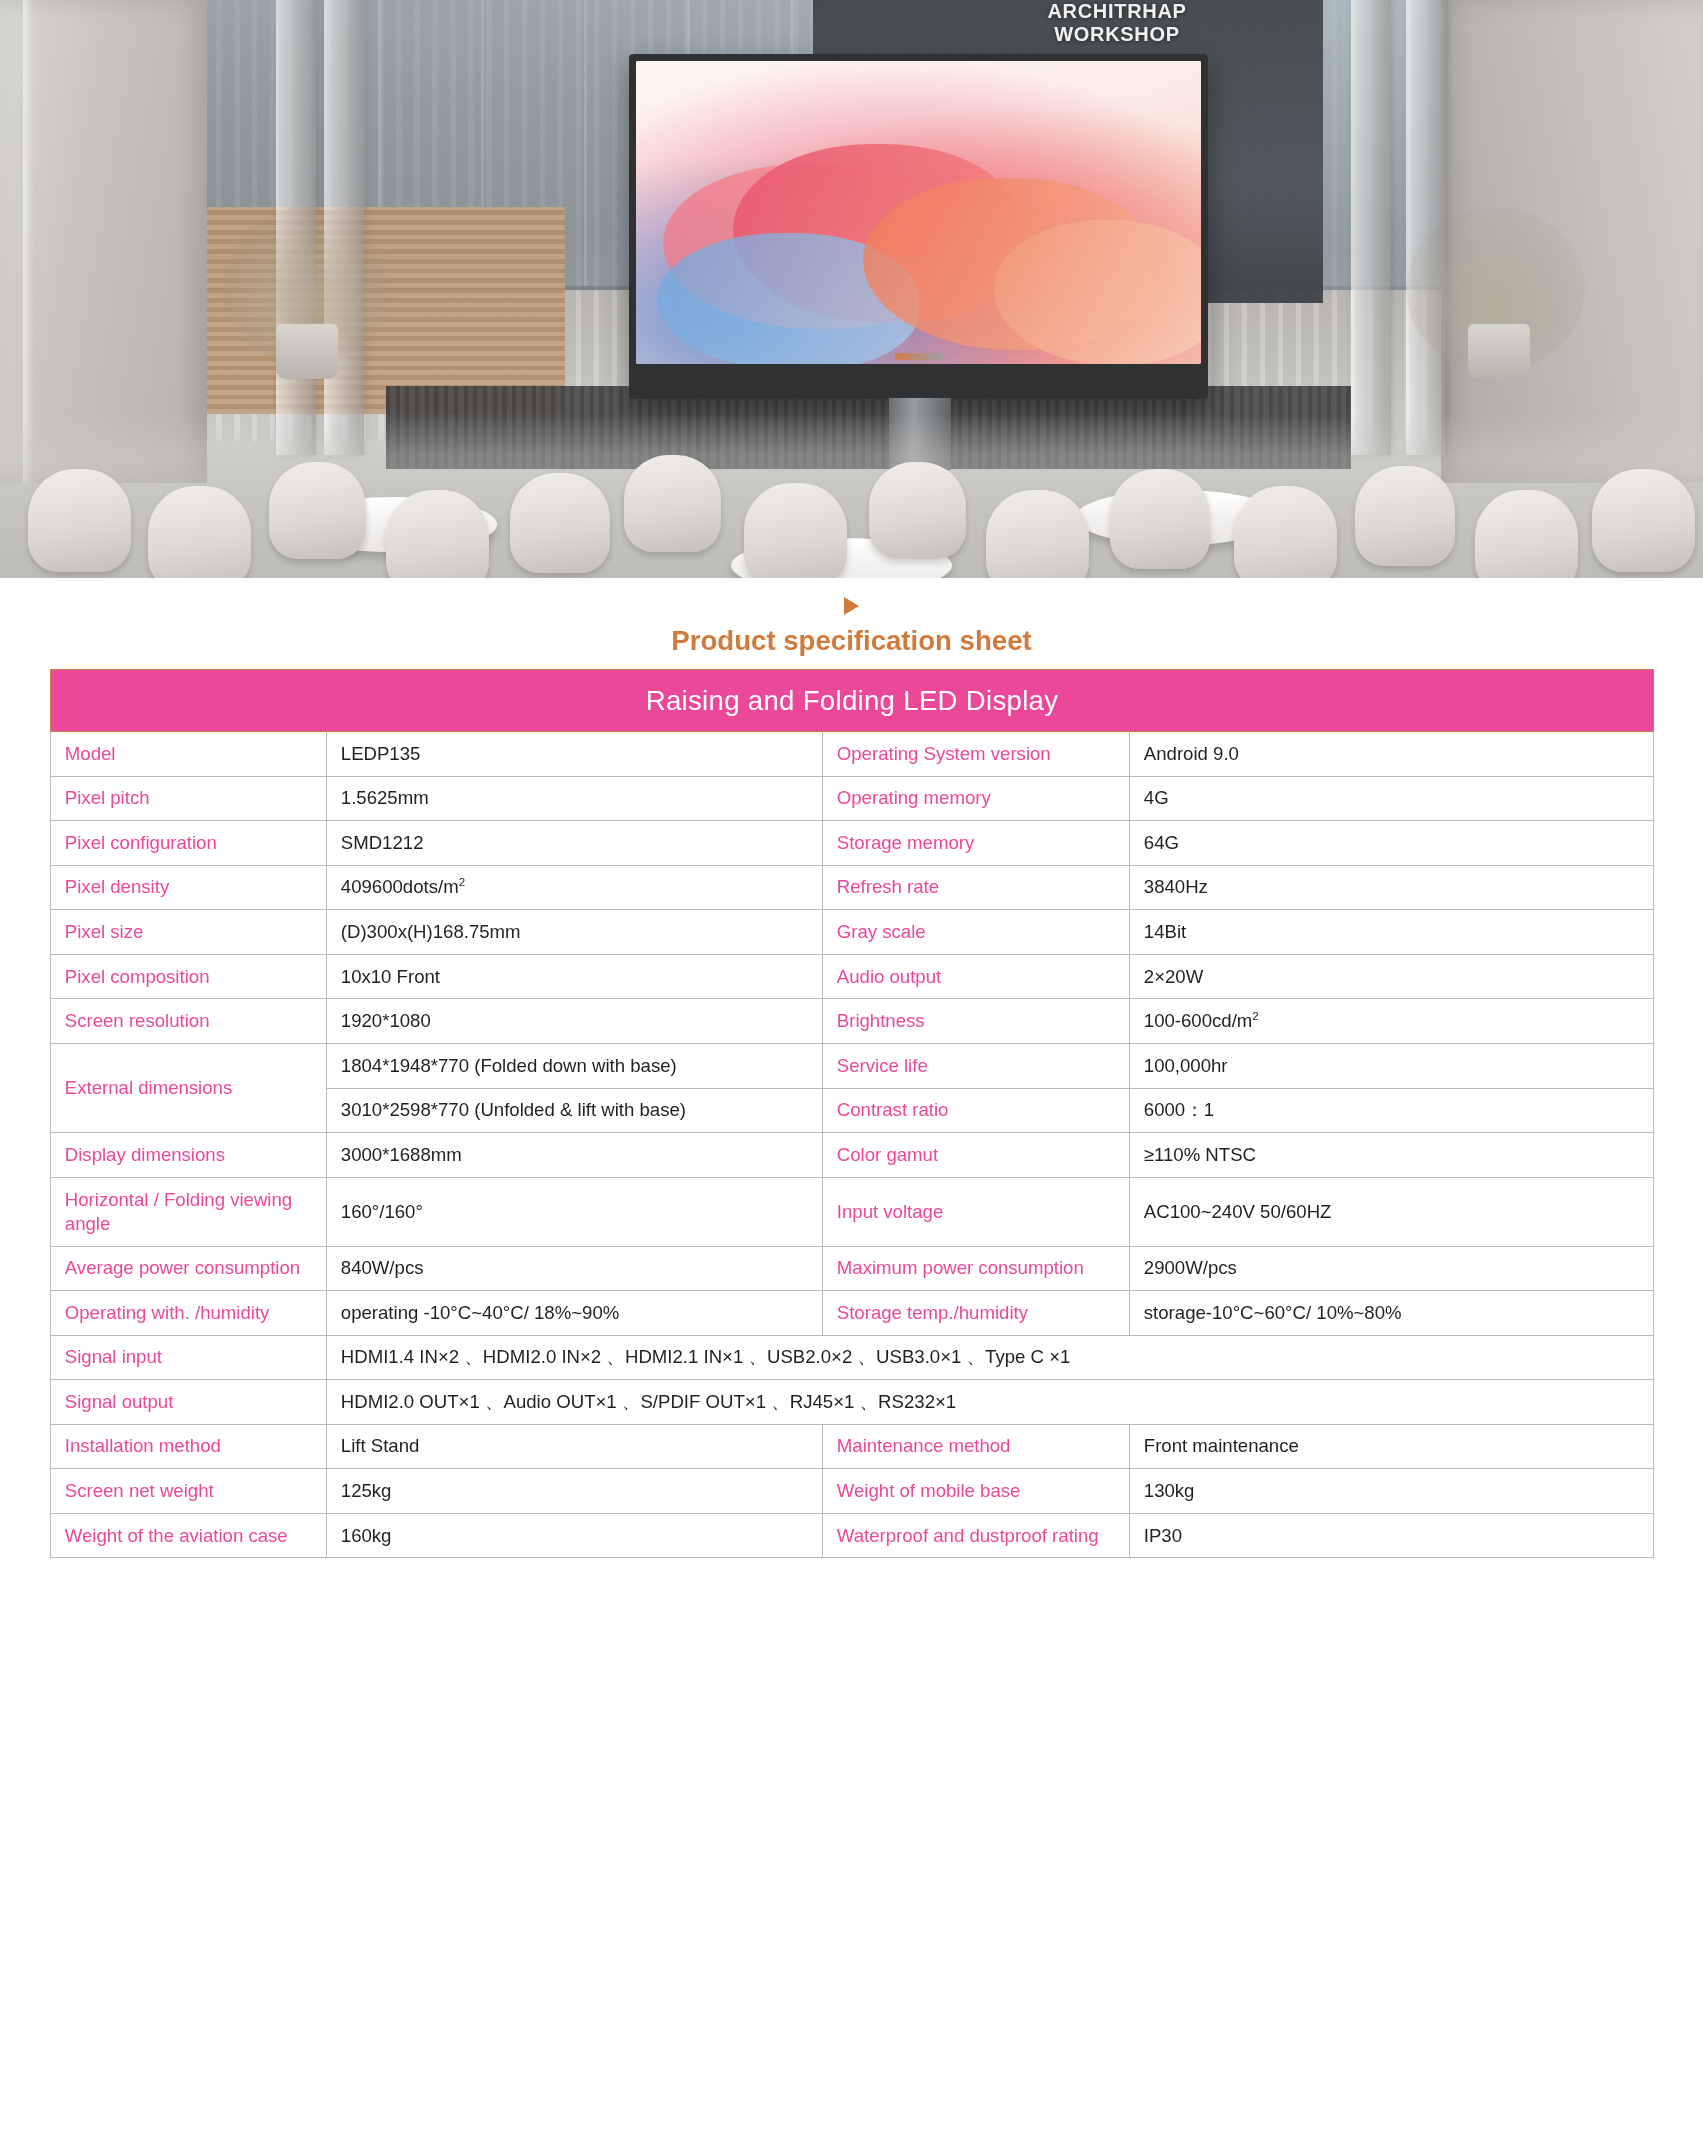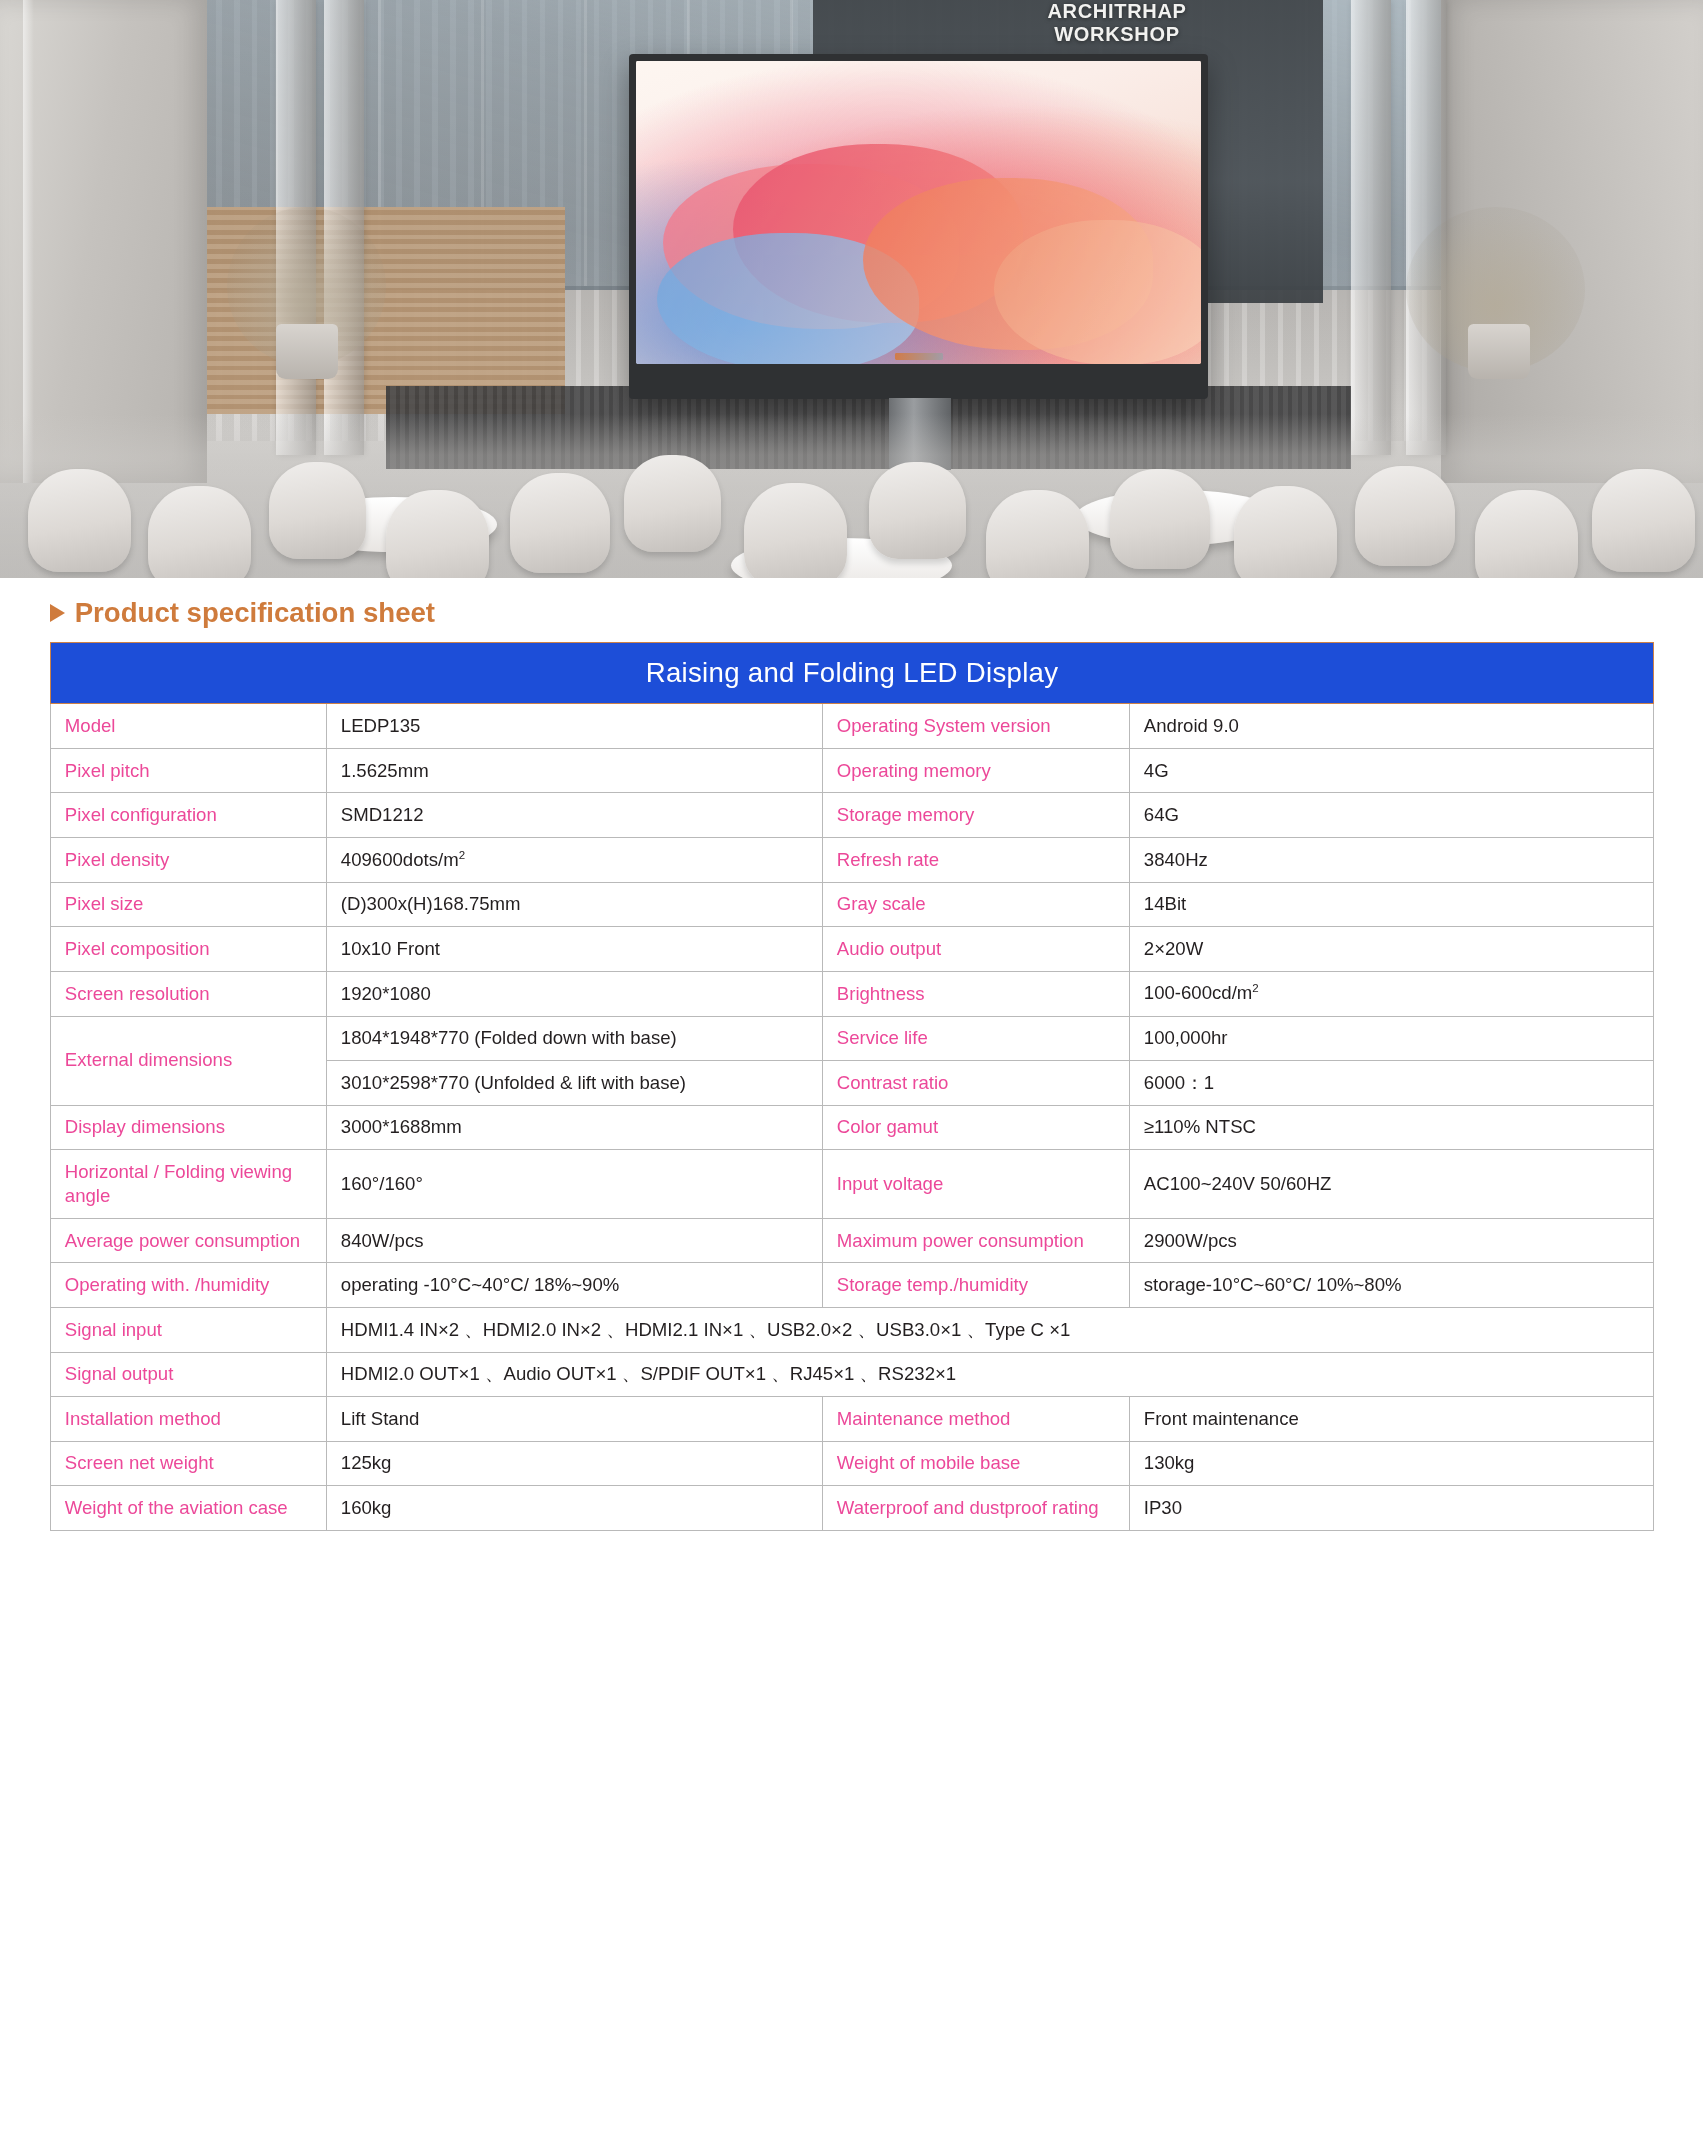--- a/index.html
+++ b/index.html
@@ -157,20 +157,21 @@
   .sheet { padding: 0 50px 0 50px; }
 
   .sheet-title {
     display: flex;
     align-items: center;
     gap: 9.7px;
     margin: 19.3px 0 12.4px 0;
     color: #cf7b3c;
     font-size: 27.6px;
     font-weight: bold;
+    flex-direction: column;
   }
   .tri {
     width: 0; height: 0;
     border-left: 15px solid #cf7b3c;
     border-top: 9px solid transparent;
     border-bottom: 9px solid transparent;
   }
 
   table.spec {
     width: 1603px;
@@ -178,21 +179,21 @@
     table-layout: fixed;
     font-size: 18.6px;
   }
   table.spec th, table.spec td {
     border: 0.7px solid #b9b9b9;
     padding: 9.7px 13.8px;
     vertical-align: middle;
     line-height: 1.3;
   }
   table.spec thead th {
-    background: #1d4ed8;
+    background: #ec4899;
     color: #ffffff;
     font-size: 27.6px;
     font-weight: normal;
     text-align: center;
     padding: 12.4px 6.9px;
     border: 0.7px solid #cd8148;
     letter-spacing: 0.3px;
   }
   .c-label { width: 276px; }
   .c-val   { width: 496px; }

